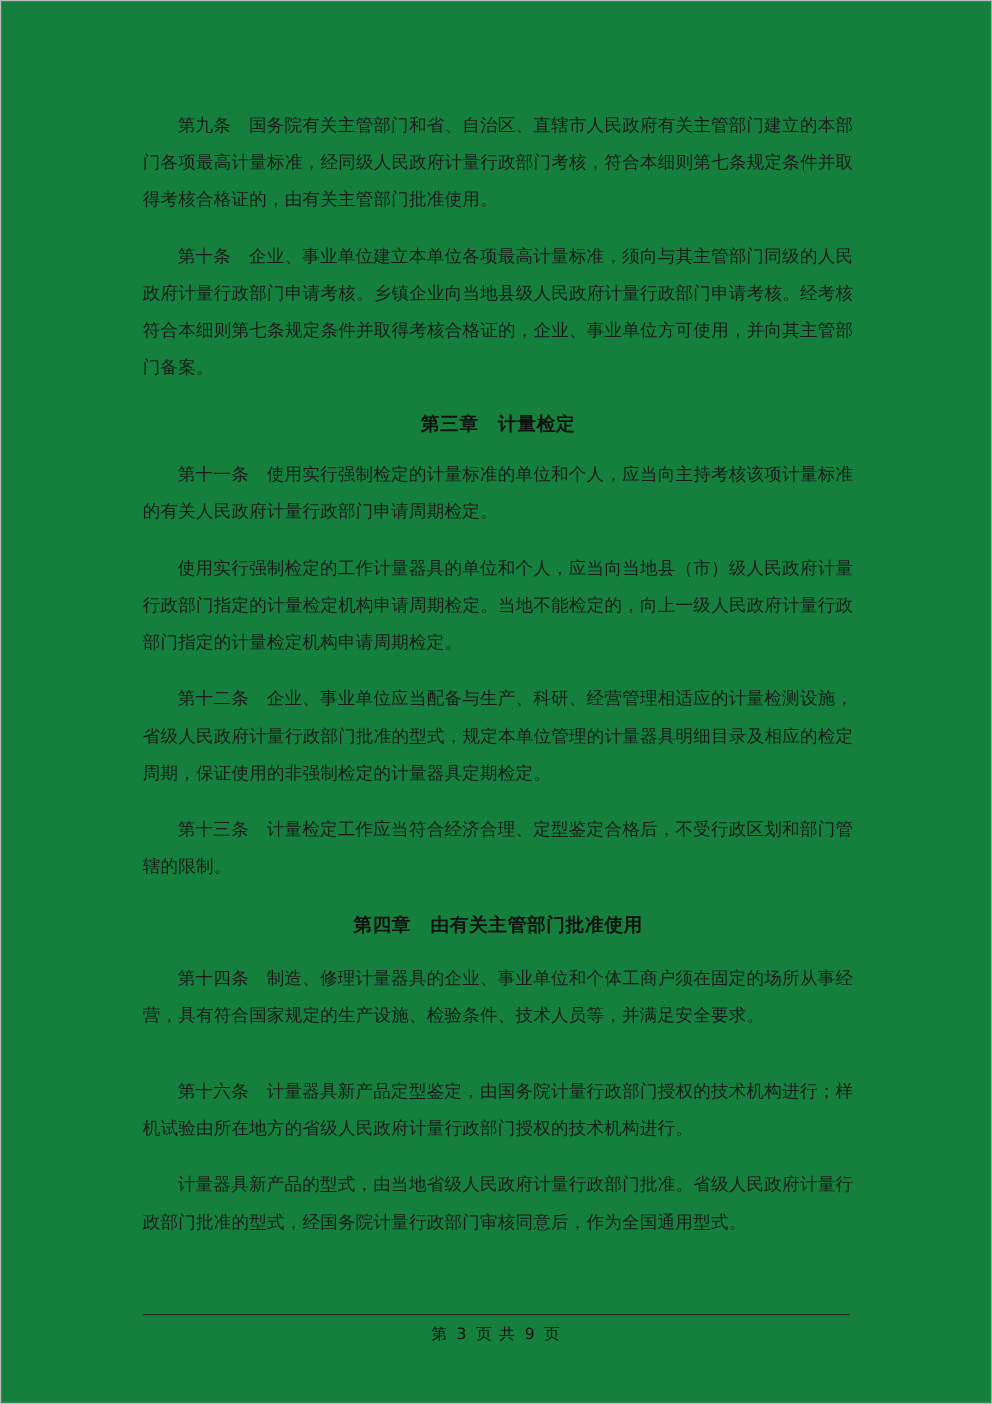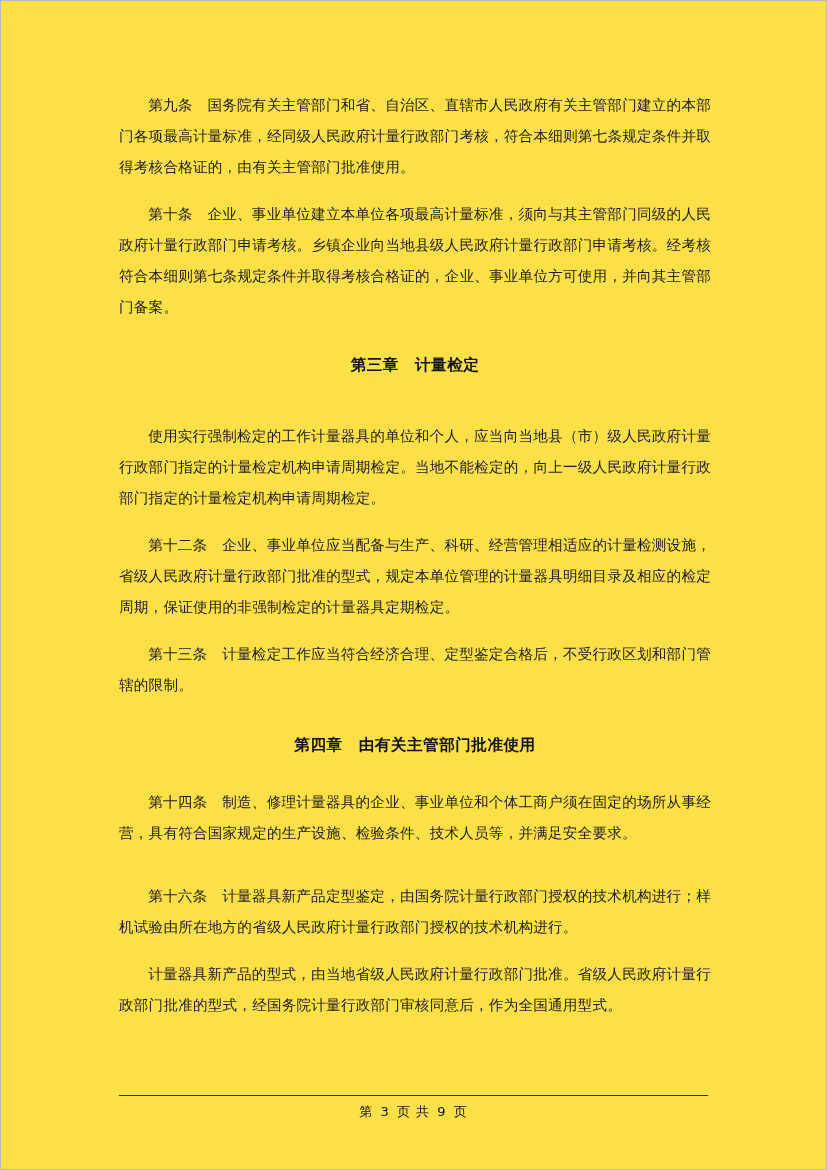--- a/index.html
+++ b/index.html
@@ -3,21 +3,21 @@
 <meta charset="utf-8">
 <style>
   html, body {
     margin: 0;
     padding: 0;
     background: #cfcfcf;
   }
   .page {
     width: 827px;
     height: 1170px;
-    background: #fde047;
+    background: #15803d;
     position: relative;
     box-sizing: border-box;
     border: 1px solid #b9b9b9;
     overflow: hidden;
     font-family: "DejaVu Sans", "Liberation Sans", sans-serif;
   }
   .content {
     position: absolute;
     left: 118px;
     top: 88px;
@@ -30,21 +30,21 @@
     color: #1b1b1b;
     text-align: justify;
     text-justify: inter-ideograph;
     text-indent: 2em;
     letter-spacing: 0.2px;
   }
   .gap {
     height: 16px;
   }
   h2.chapter {
-    margin: 12px;
+    margin: 0;
     font-size: 15.6px;
     line-height: 34px;
     font-weight: bold;
     text-align: center;
     color: #111111;
     letter-spacing: 0.5px;
   }
   .chapter-block {
     padding-top: 14px;
     padding-bottom: 10px;
@@ -80,20 +80,21 @@
   <div class="content">
 
     <p class="para">第九条　国务院有关主管部门和省、自治区、直辖市人民政府有关主管部门建立的本部门各项最高计量标准，经同级人民政府计量行政部门考核，符合本细则第七条规定条件并取得考核合格证的，由有关主管部门批准使用。</p>
     <div class="gap"></div>
     <p class="para">第十条　企业、事业单位建立本单位各项最高计量标准，须向与其主管部门同级的人民政府计量行政部门申请考核。乡镇企业向当地县级人民政府计量行政部门申请考核。经考核符合本细则第七条规定条件并取得考核合格证的，企业、事业单位方可使用，并向其主管部门备案。</p>
 
     <div class="chapter-block">
       <h2 class="chapter">第三章　计量检定</h2>
     </div>
 
+    <p class="para">第十一条　使用实行强制检定的计量标准的单位和个人，应当向主持考核该项计量标准的有关人民政府计量行政部门申请周期检定。</p>
     <div class="gap"></div>
     <p class="para">使用实行强制检定的工作计量器具的单位和个人，应当向当地县（市）级人民政府计量行政部门指定的计量检定机构申请周期检定。当地不能检定的，向上一级人民政府计量行政部门指定的计量检定机构申请周期检定。</p>
     <div class="gap"></div>
     <p class="para">第十二条　企业、事业单位应当配备与生产、科研、经营管理相适应的计量检测设施，省级人民政府计量行政部门批准的型式，规定本单位管理的计量器具明细目录及相应的检定周期，保证使用的非强制检定的计量器具定期检定。</p>
     <div class="gap"></div>
     <p class="para">第十三条　计量检定工作应当符合经济合理、定型鉴定合格后，不受行政区划和部门管辖的限制。</p>
 
     <div class="chapter-block second">
       <h2 class="chapter">第四章　由有关主管部门批准使用</h2>
     </div>

